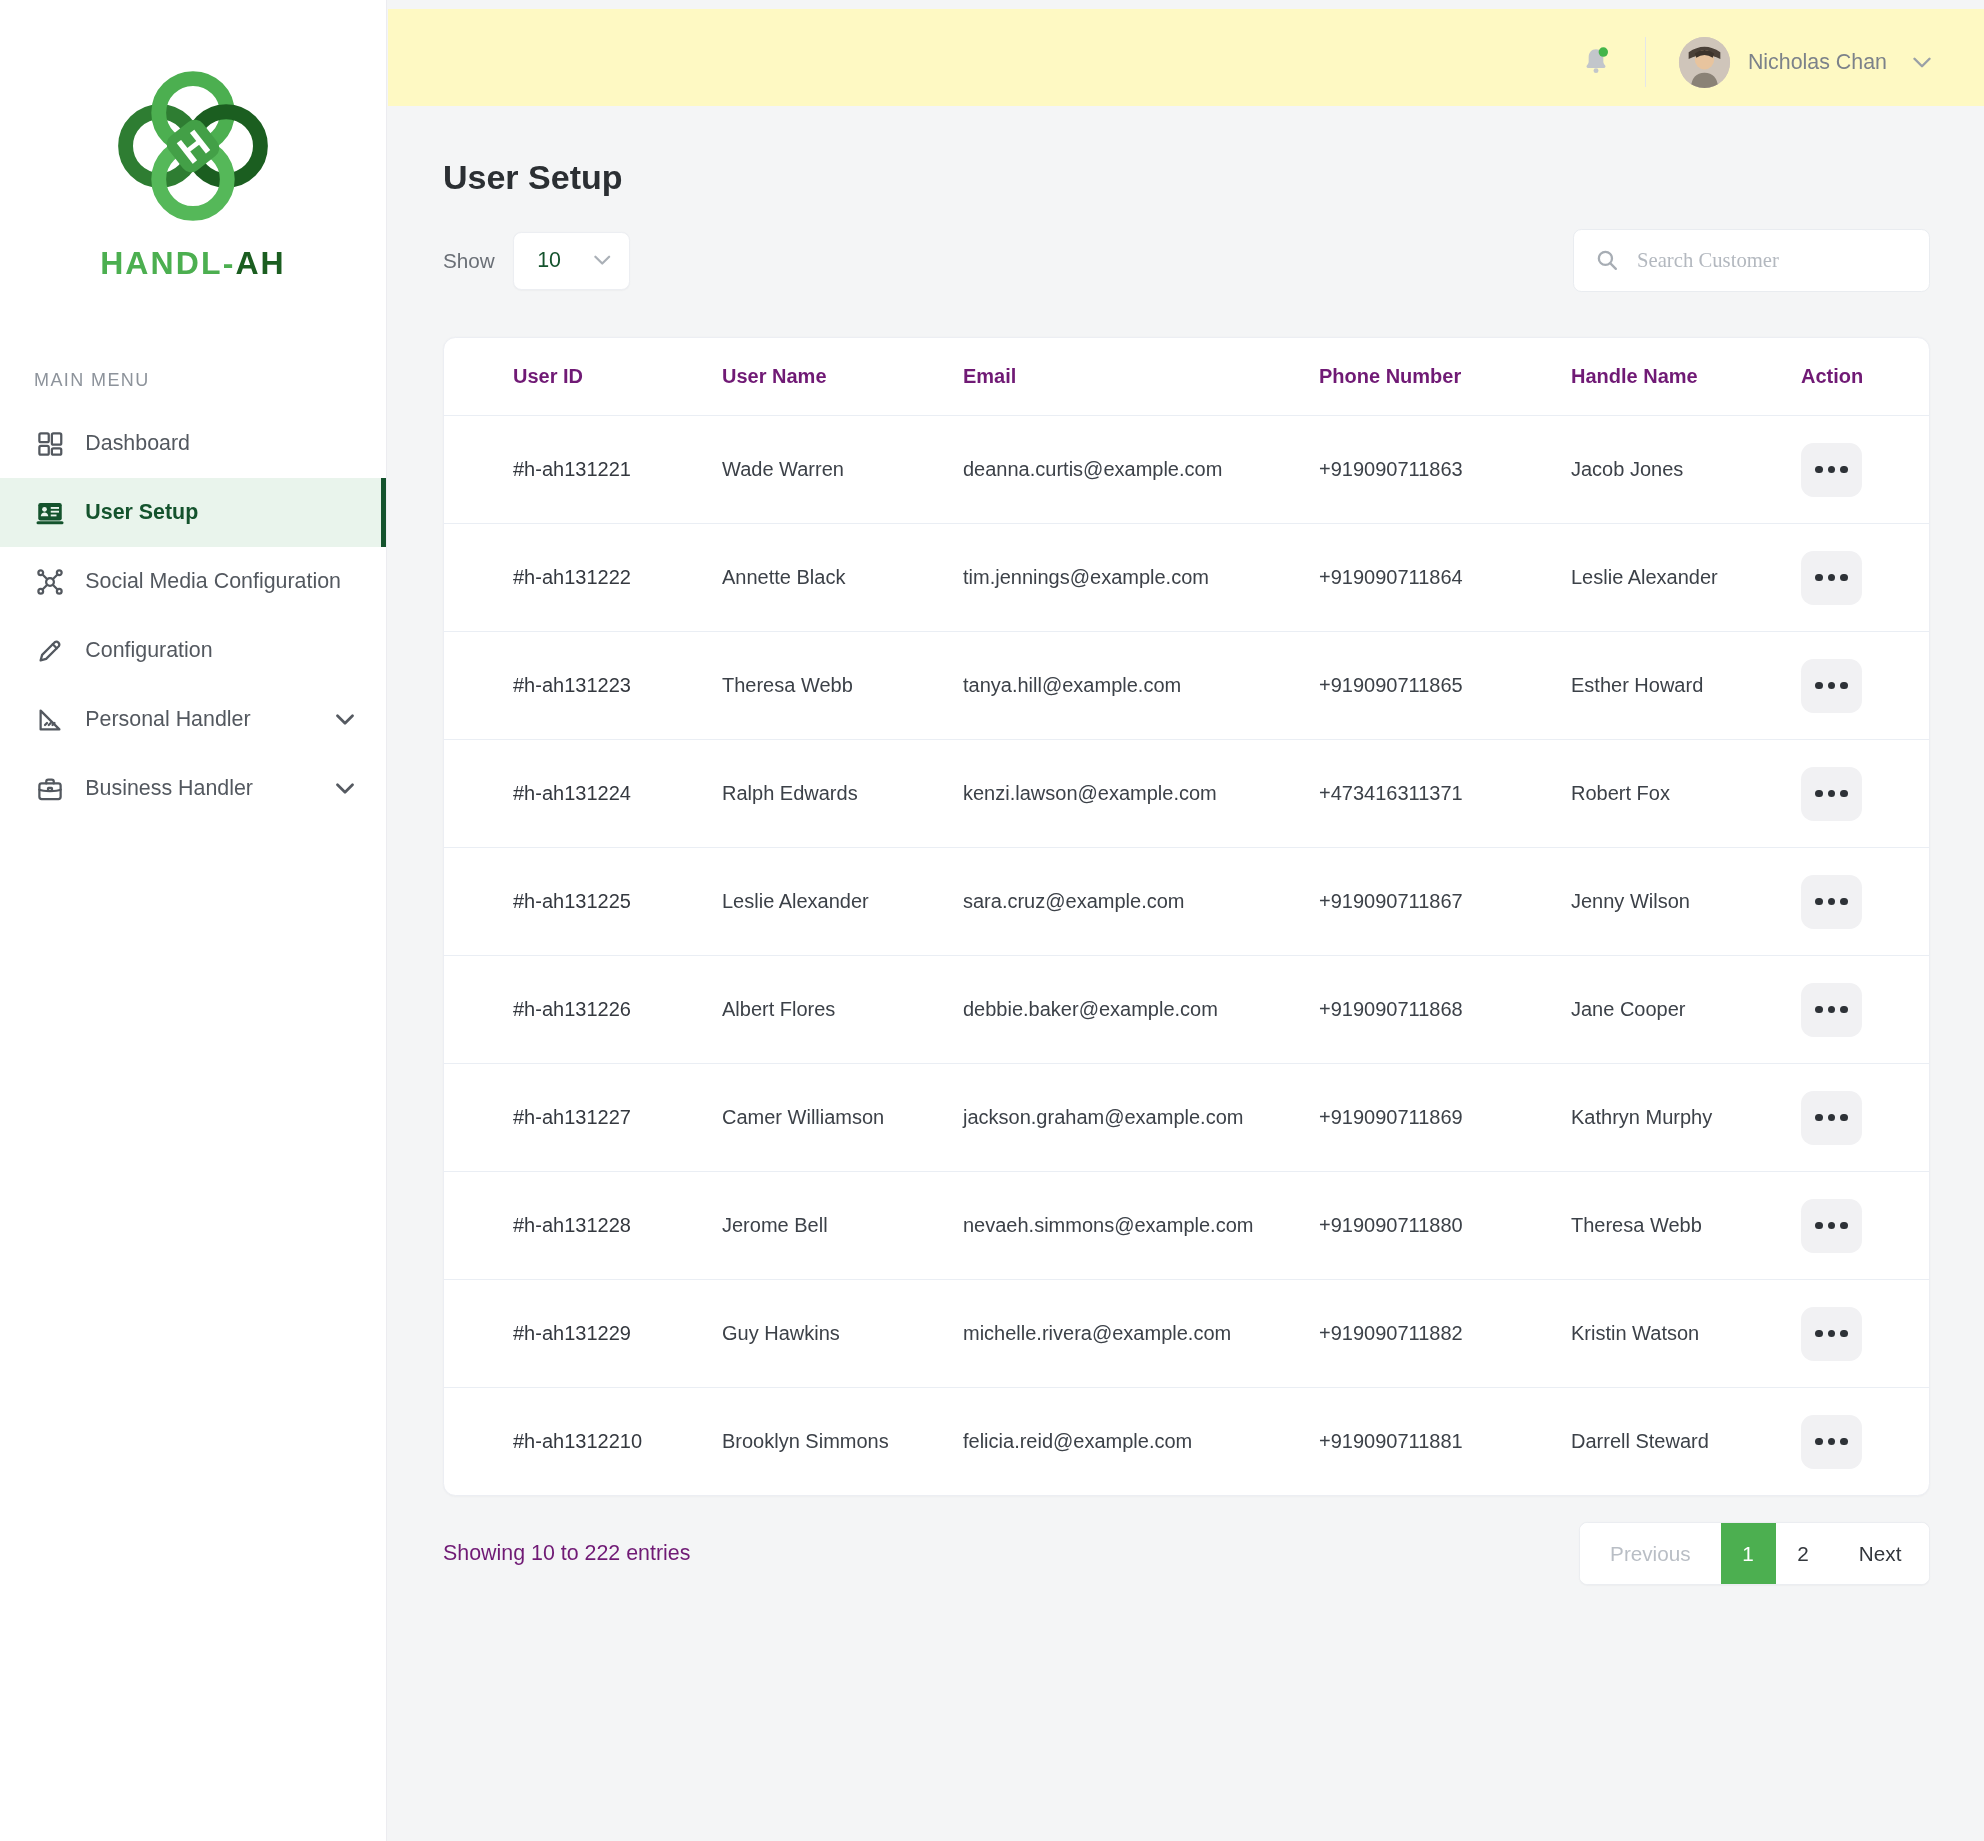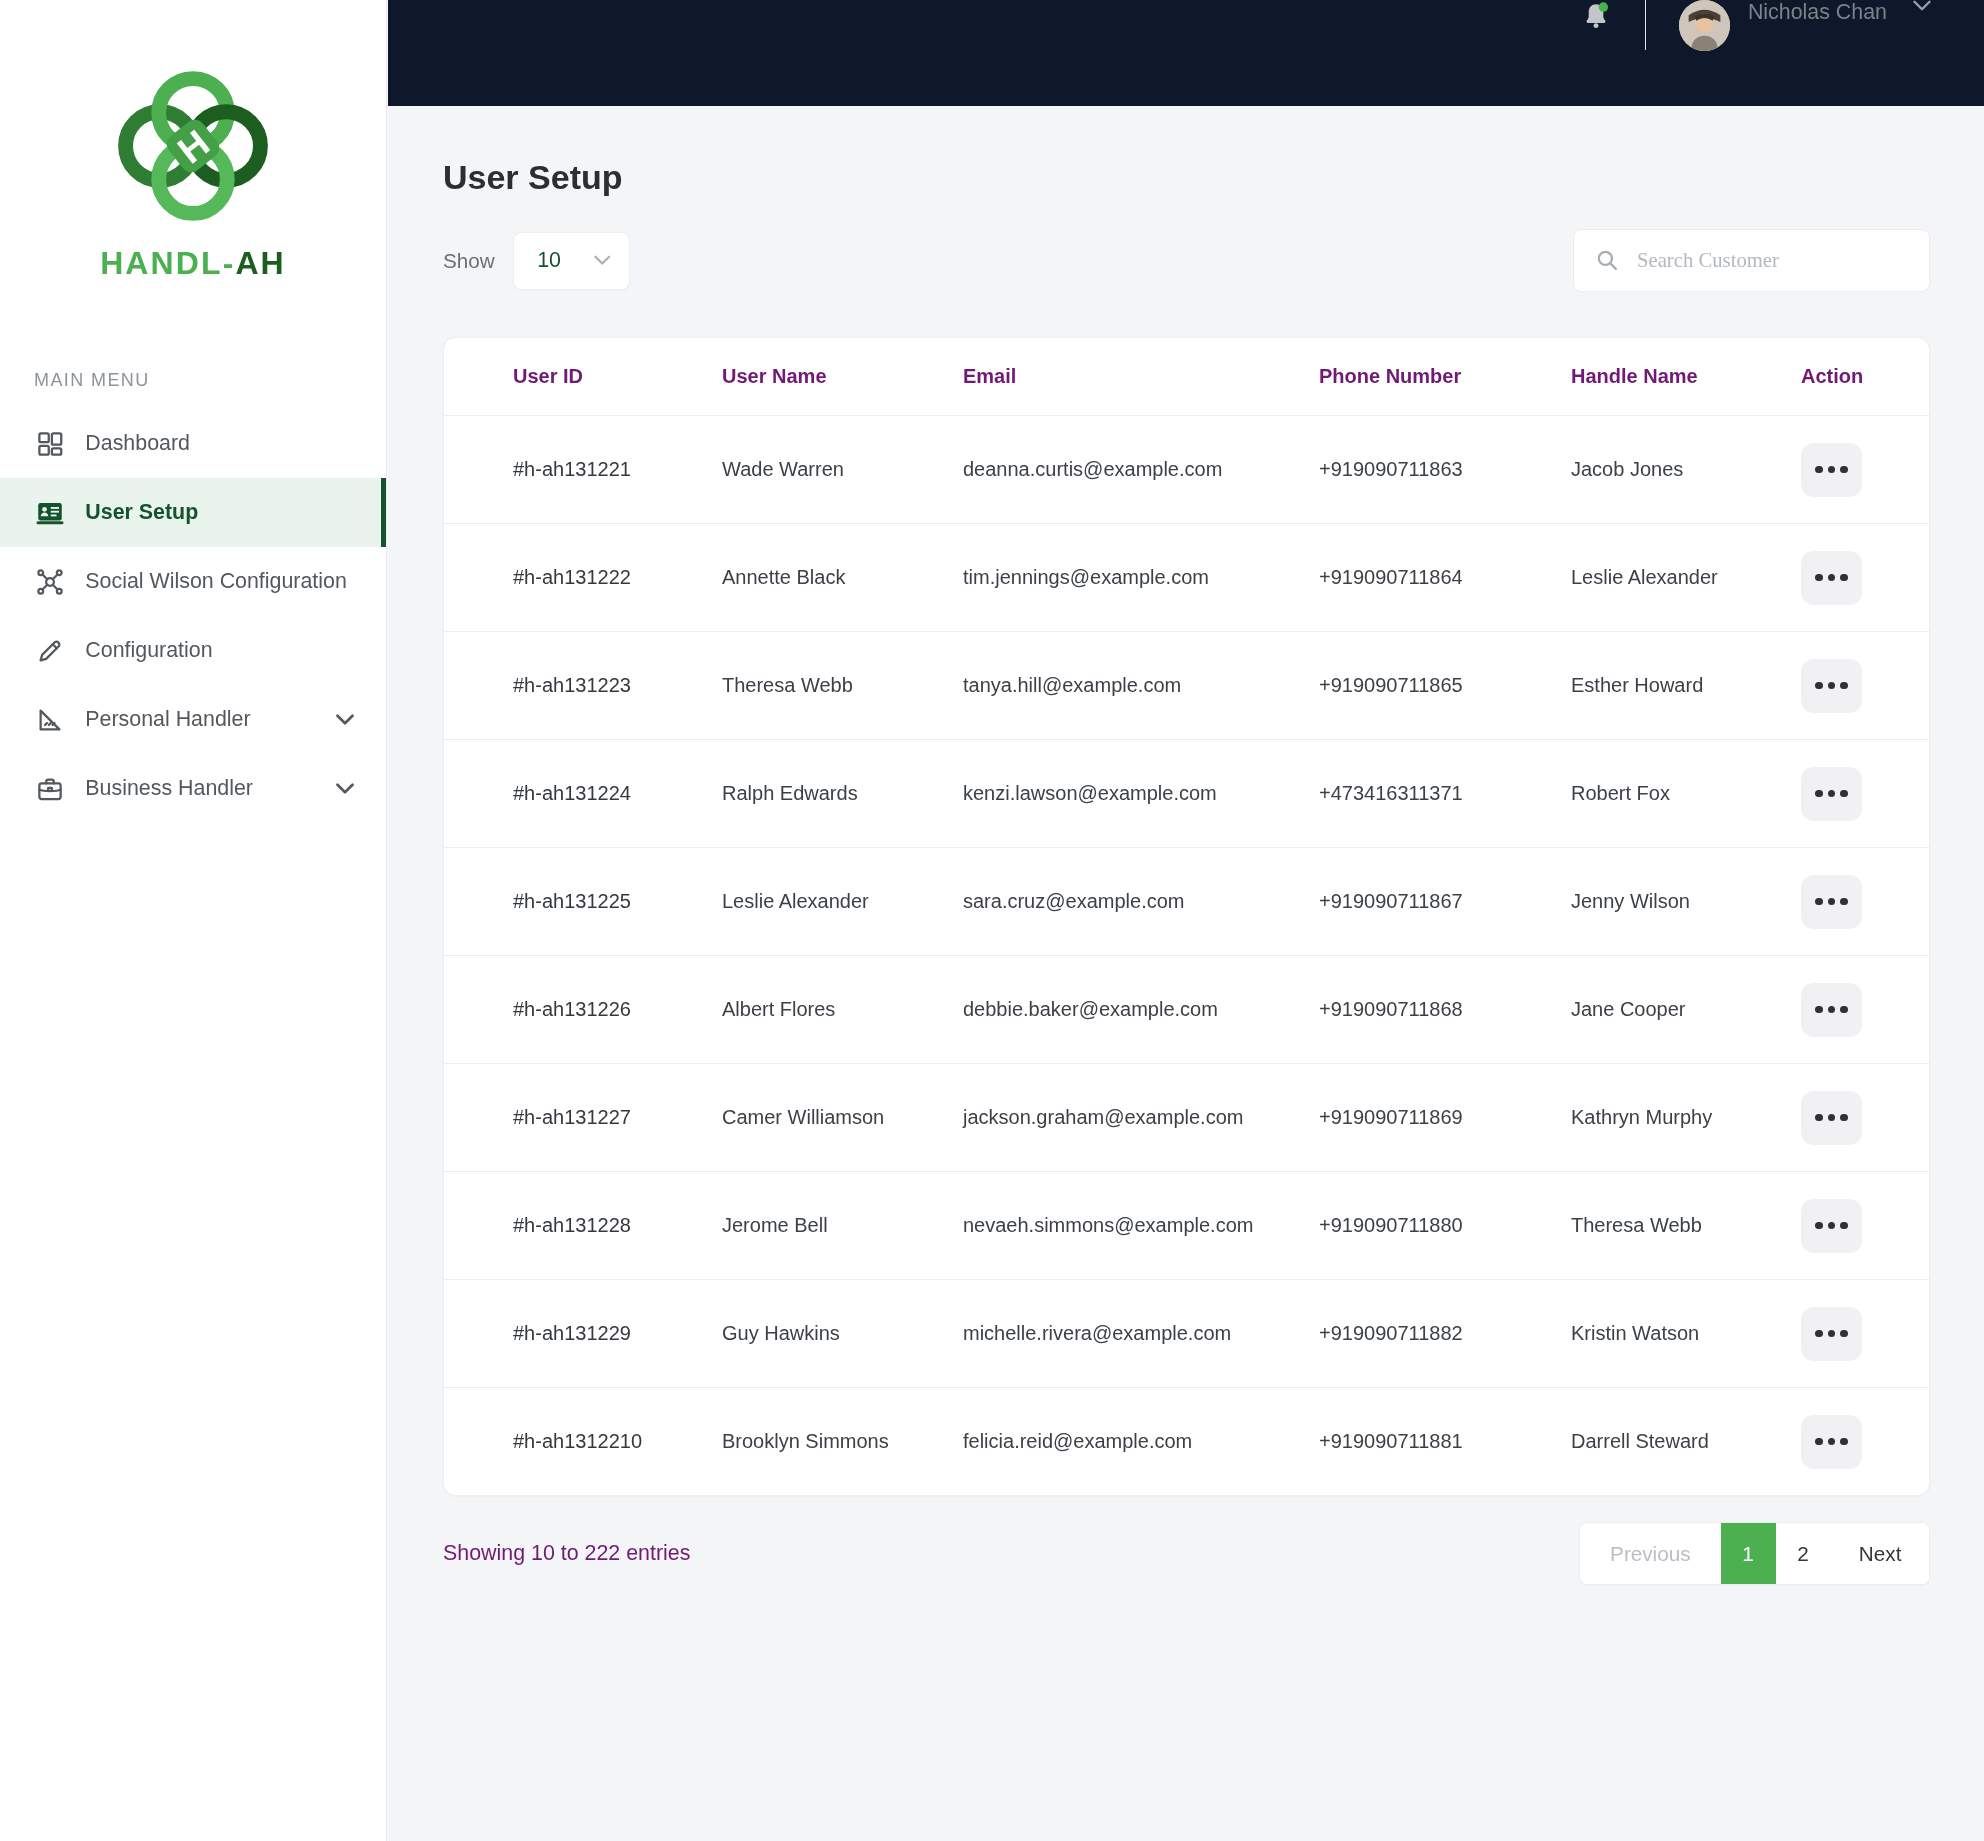--- a/index.html
+++ b/index.html
@@ -35,22 +35,22 @@
   .menu-item .mi-label { margin-left:19.3px; white-space:nowrap; }
   .menu-item .mi-chevron { margin-left:auto; margin-right:32px; width:18px; height:11px; }
   .menu-item.active { background:#e9f4ec; color:#14532d; font-weight:700; }
   .menu-item.active::after {
     content:""; position:absolute; right:0; top:0; bottom:0; width:5.5px; background:#14532d;
   }
   .stroke-ic { stroke:currentColor; fill:none; stroke-width:1.8; stroke-linecap:round; stroke-linejoin:round; }
 
   
   .topbar {
-    position:absolute; top:0; left:388px; right:0; height:106px; background:#0f172a;
-    display:flex; align-items:flex-start; justify-content:flex-end; padding-right:54px;
+    position:absolute; top:9px; left:388px; right:0; height:106px; background:#fef9c3;
+    display:flex; align-items:center; justify-content:flex-end; padding-right:54px;
   }
   .bell-wrap { position:relative; width:32px; height:34px; cursor:pointer; }
   .topbar-divider { width:0.7px; height:50px; background:#e4e6e9; margin:0 33px; }
   .avatar {
     width:51px; height:51px; border-radius:50%; overflow:hidden; background:#cfc5ba;
     flex:0 0 51px; cursor:pointer;
   }
   .user-name { margin-left:18px; font-size:21.4px; color:#7c828a; cursor:pointer; }
   .user-chevron { margin-left:26px; width:18px; height:11px; color:#9aa0a7; cursor:pointer; }
 
@@ -168,21 +168,21 @@
           <circle cx="4.6" cy="4.6" r="1.9"></circle>
           <circle cx="19.4" cy="4.6" r="1.9"></circle>
           <circle cx="4.6" cy="19.4" r="1.9"></circle>
           <circle cx="19.4" cy="19.4" r="1.9"></circle>
           <line x1="9.8" y1="9.8" x2="6" y2="6"></line>
           <line x1="14.2" y1="9.8" x2="18" y2="6"></line>
           <line x1="9.8" y1="14.2" x2="6" y2="18"></line>
           <line x1="14.2" y1="14.2" x2="18" y2="18"></line>
         </svg>
       </span>
-      <span class="mi-label">Social Wilson Configuration</span>
+      <span class="mi-label">Social Media Configuration</span>
     </div>
 
     <div class="menu-item">
       <span class="mi-icon">
         <svg viewBox="0 0 24 24" class="stroke-ic">
           <path d="M4.5 19.5 l1.2-4.4 L15.8 5 a2.3 2.3 0 0 1 3.2 3.2 L8.9 18.3 z"></path>
           <line x1="14.2" y1="6.6" x2="17.4" y2="9.8"></line>
         </svg>
       </span>
       <span class="mi-label">Configuration</span>

